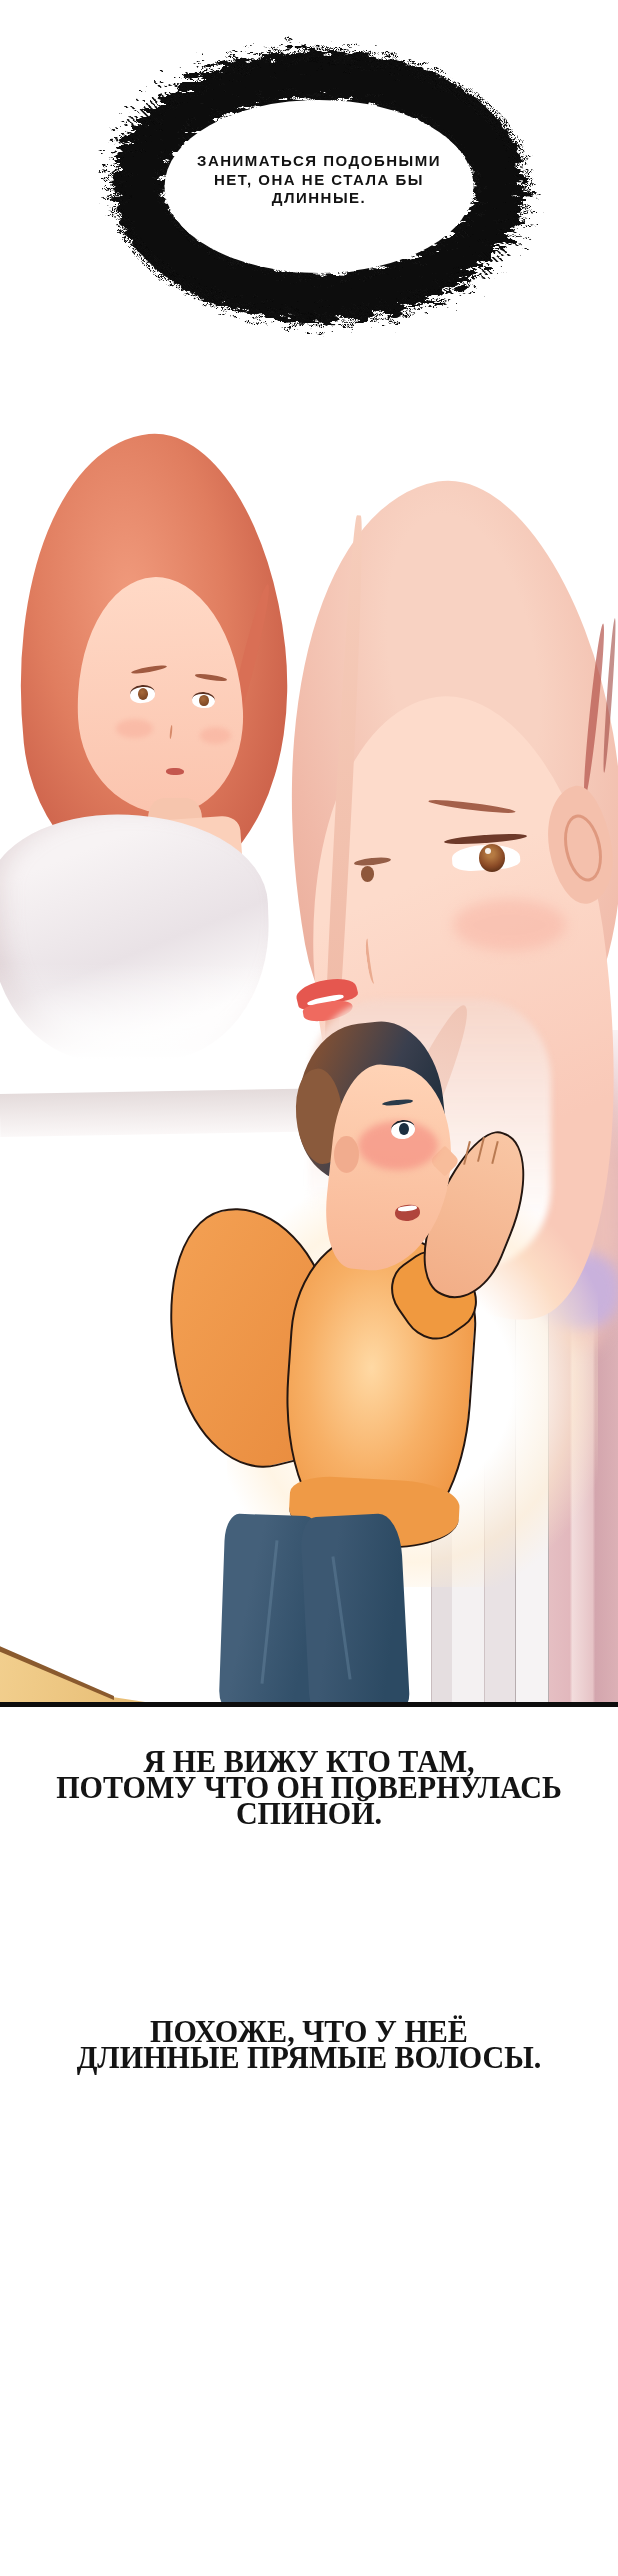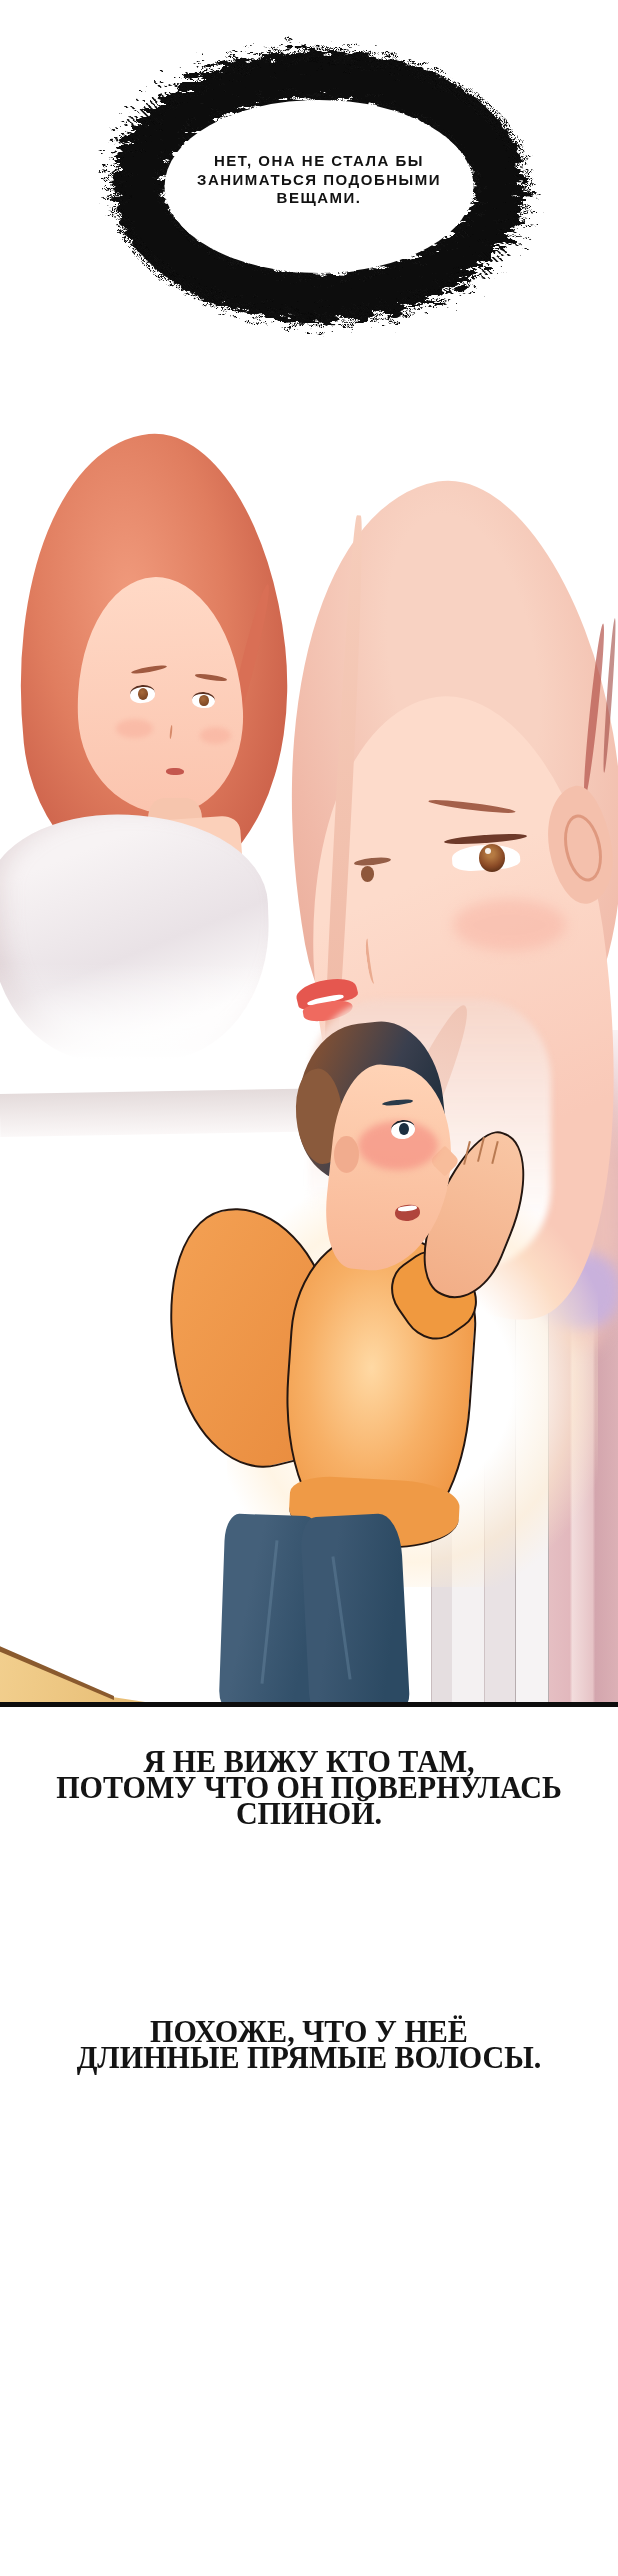--- a/index.html
+++ b/index.html
@@ -40,23 +40,23 @@
           <feTurbulence type="fractalNoise" baseFrequency="0.035 0.11" numOctaves="4" seed="3" result="n2"></feTurbulence>
           <feDisplacementMap in="SourceGraphic" in2="n2" scale="85"></feDisplacementMap>
         </filter>
       </defs>
       <ellipse cx="470" cy="300" rx="350" ry="215" fill="none" stroke="#0d0d0d" stroke-width="95" filter="url(#rough1)"></ellipse>
       <ellipse cx="470" cy="300" rx="398" ry="255" fill="none" stroke="#111111" stroke-width="30" stroke-dasharray="3 5" filter="url(#rough2)"></ellipse>
       <ellipse cx="470" cy="300" rx="298" ry="165" fill="none" stroke="#141414" stroke-width="26" stroke-dasharray="2 6" filter="url(#rough2)"></ellipse>
       <ellipse cx="470" cy="300" rx="300" ry="168" fill="#ffffff"></ellipse>
     </svg>
     <div class="bubble-text">
+      <div>ЗАНИМАТЬСЯ ПОДОБНЫМИ</div>
       <div>НЕТ, ОНА НЕ СТАЛА БЫ</div>
-      <div>ЗАНИМАТЬСЯ ПОДОБНЫМИ</div>
-      <div>ВЕЩАМИ.</div>
+      <div>ДЛИННЫЕ.</div>
     </div>
   </div>
 
   <div class="abs panel1" aria-label="Bright room scene: red-haired woman in a white top at left, large close-up profile of a long-haired woman at right, young man in an orange shirt and blue jeans pressing his hands and ear against a frosted door to listen.">
 
     <div class="b" style="left:0;top:683px;width:464px;height:43px;transform:rotate(-1deg);
                 background:linear-gradient(180deg,#ddd2d2 0%,#efe8e8 60%,#faf6f6 100%);opacity:.8;"></div>
 
     <div class="b" style="left:531px;top:623px;width:88px;height:676px;
                 background:linear-gradient(90deg,#c795a0 0%,#c795a0 3%,#e7c3c6 5%,#e2b8bd 44%,#f2dcdc 47%,#e6c3c6 70%,#d3a5ad 73%,#dcb1b6 100%);"></div>

